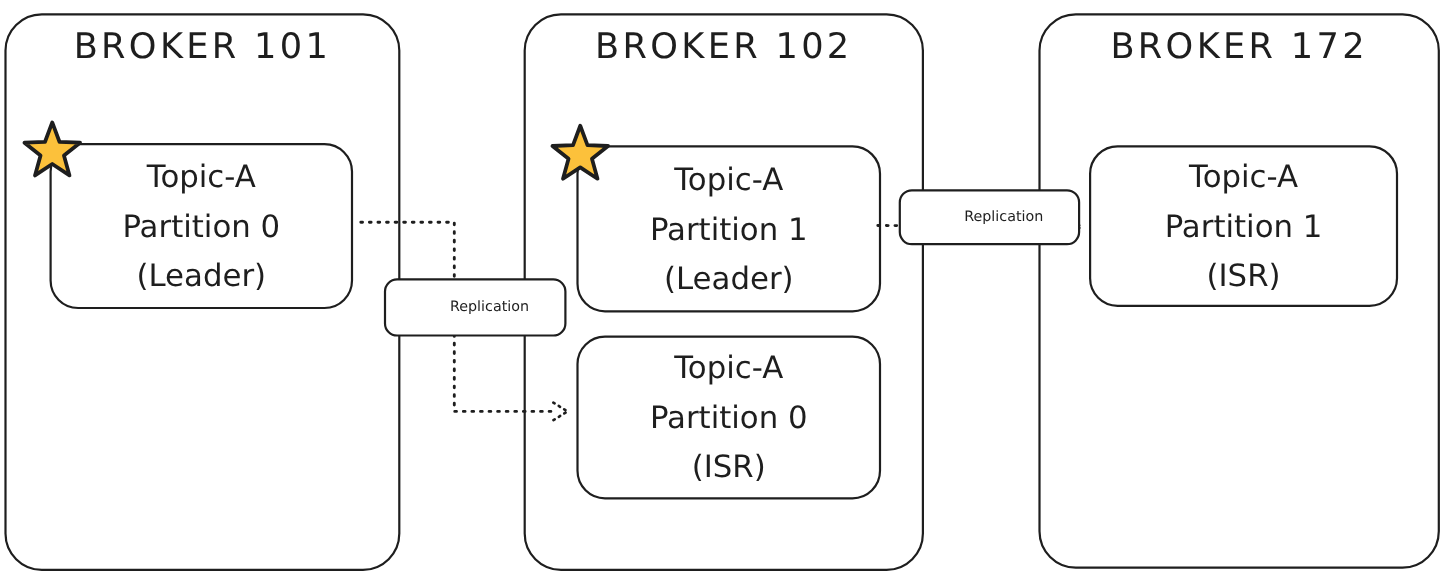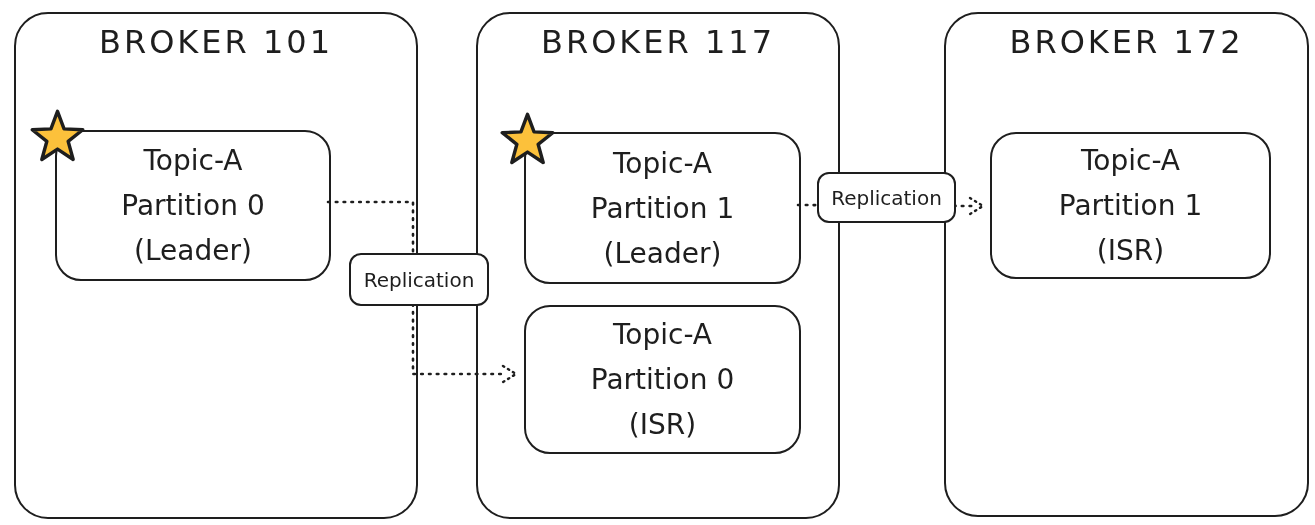--- a/index.html
+++ b/index.html
@@ -15,21 +15,21 @@
     font-family: "DejaVu Sans", sans-serif;
     color: #1e1e1e;
     overflow: hidden;
   }
   .broker {
     position: absolute;
     border: 2.2px solid #1e1e1e;
     border-radius: 34px;
     background: transparent;
   }
-  #broker-101 { left: 14px;  top: 12px; width: 356px; height: 503px; padding-left: 44px; }
+  #broker-101 { left: 4px;  top: 12px; width: 356px; height: 503px; }
   #broker-102 { left: 476px; top: 12px; width: 360px; height: 503px; }
   #broker-103 { left: 944px; top: 12px; width: 361px; height: 501px; }
 
   .broker-title {
     position: absolute;
     top: 8px;
     left: 0;
     width: 100%;
     text-align: center;
     font-size: 32px;
@@ -92,22 +92,23 @@
     stroke-linejoin: round;
   }
   .rep-label {
     position: absolute;
     border: 2px solid #1e1e1e;
     border-radius: 12px;
     background: #ffffff;
     display: flex;
     align-items: center;
     justify-content: center;
-    font-size: 20px;
+    font-size: 13px;
     white-space: nowrap;
+    padding-left: 26px;
   }
   #rep-label-1 { left: 349px; top: 253px; width: 136px; height: 49px; }
   #rep-label-2 { left: 817px; top: 172px; width: 135px; height: 47px; }
 </style>
 </head>
 <body>
 
 <div class="canvas">
 
   <div class="broker" id="broker-101">
@@ -116,21 +117,21 @@
       <div class="pline">Topic-A</div>
       <div class="pline">Partition 0</div>
       <div class="pline">(Leader)</div>
     </div>
     <svg class="star" id="star-101" viewBox="0 0 60 58">
       <polygon points="30,3 36.9,21.5 56.6,22.4 41.2,34.6 46.5,53.7 30,42.8 13.5,53.7 18.8,34.6 3.4,22.4 23.1,21.5" stroke="#1e1e1e" stroke-width="3.6" stroke-linejoin="round" fill="#fcc13b"></polygon>
     </svg>
   </div>
 
   <div class="broker" id="broker-102">
-    <div class="broker-title">BROKER 117</div>
+    <div class="broker-title">BROKER 102</div>
     <div class="partition" id="p-102-1">
       <div class="pline">Topic-A</div>
       <div class="pline">Partition 1</div>
       <div class="pline">(Leader)</div>
     </div>
     <div class="partition" id="p-102-0">
       <div class="pline">Topic-A</div>
       <div class="pline">Partition 0</div>
       <div class="pline">(ISR)</div>
     </div>

